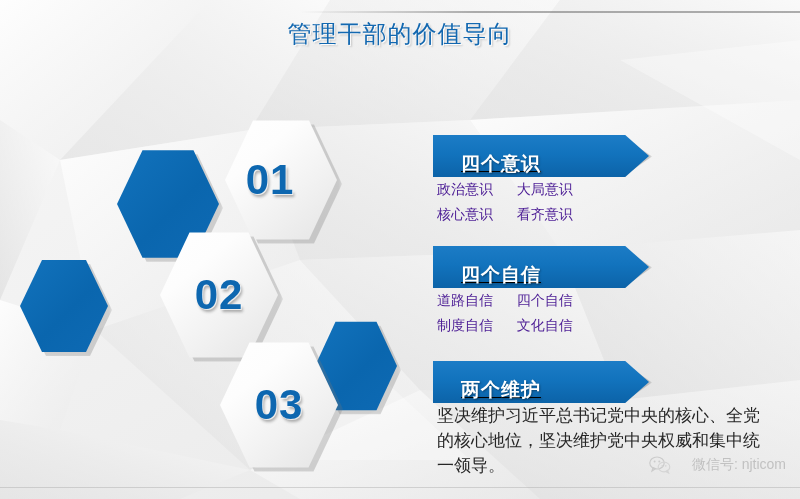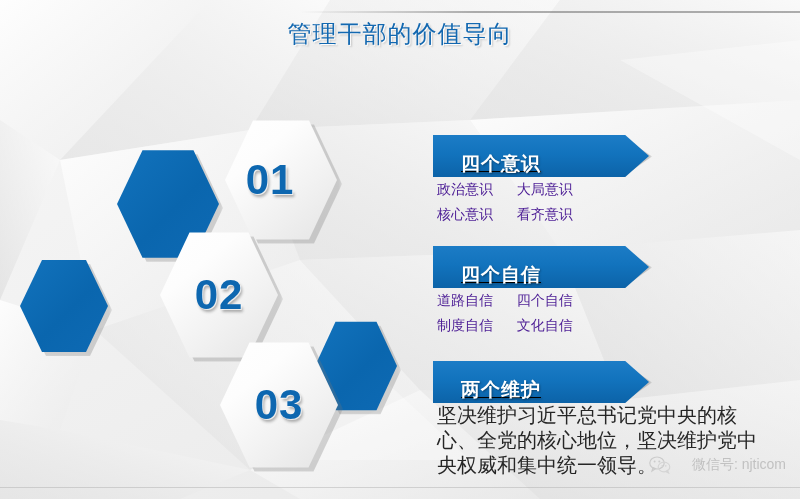--- a/index.html
+++ b/index.html
@@ -139,21 +139,21 @@
     font-size: 14px;
     color: #4c1d95;
     line-height: 25px;
     white-space: nowrap;
   }
   .line .gap {
     display: inline-block;
     width: 16px;
   }
   .para {
-    font-size: 20px;
+    font-size: 17px;
     color: #262626;
     line-height: 25px;
     width: 330px;
   }
 
   
   .watermark {
     position: absolute;
     right: 14px;
     top: 456px;

